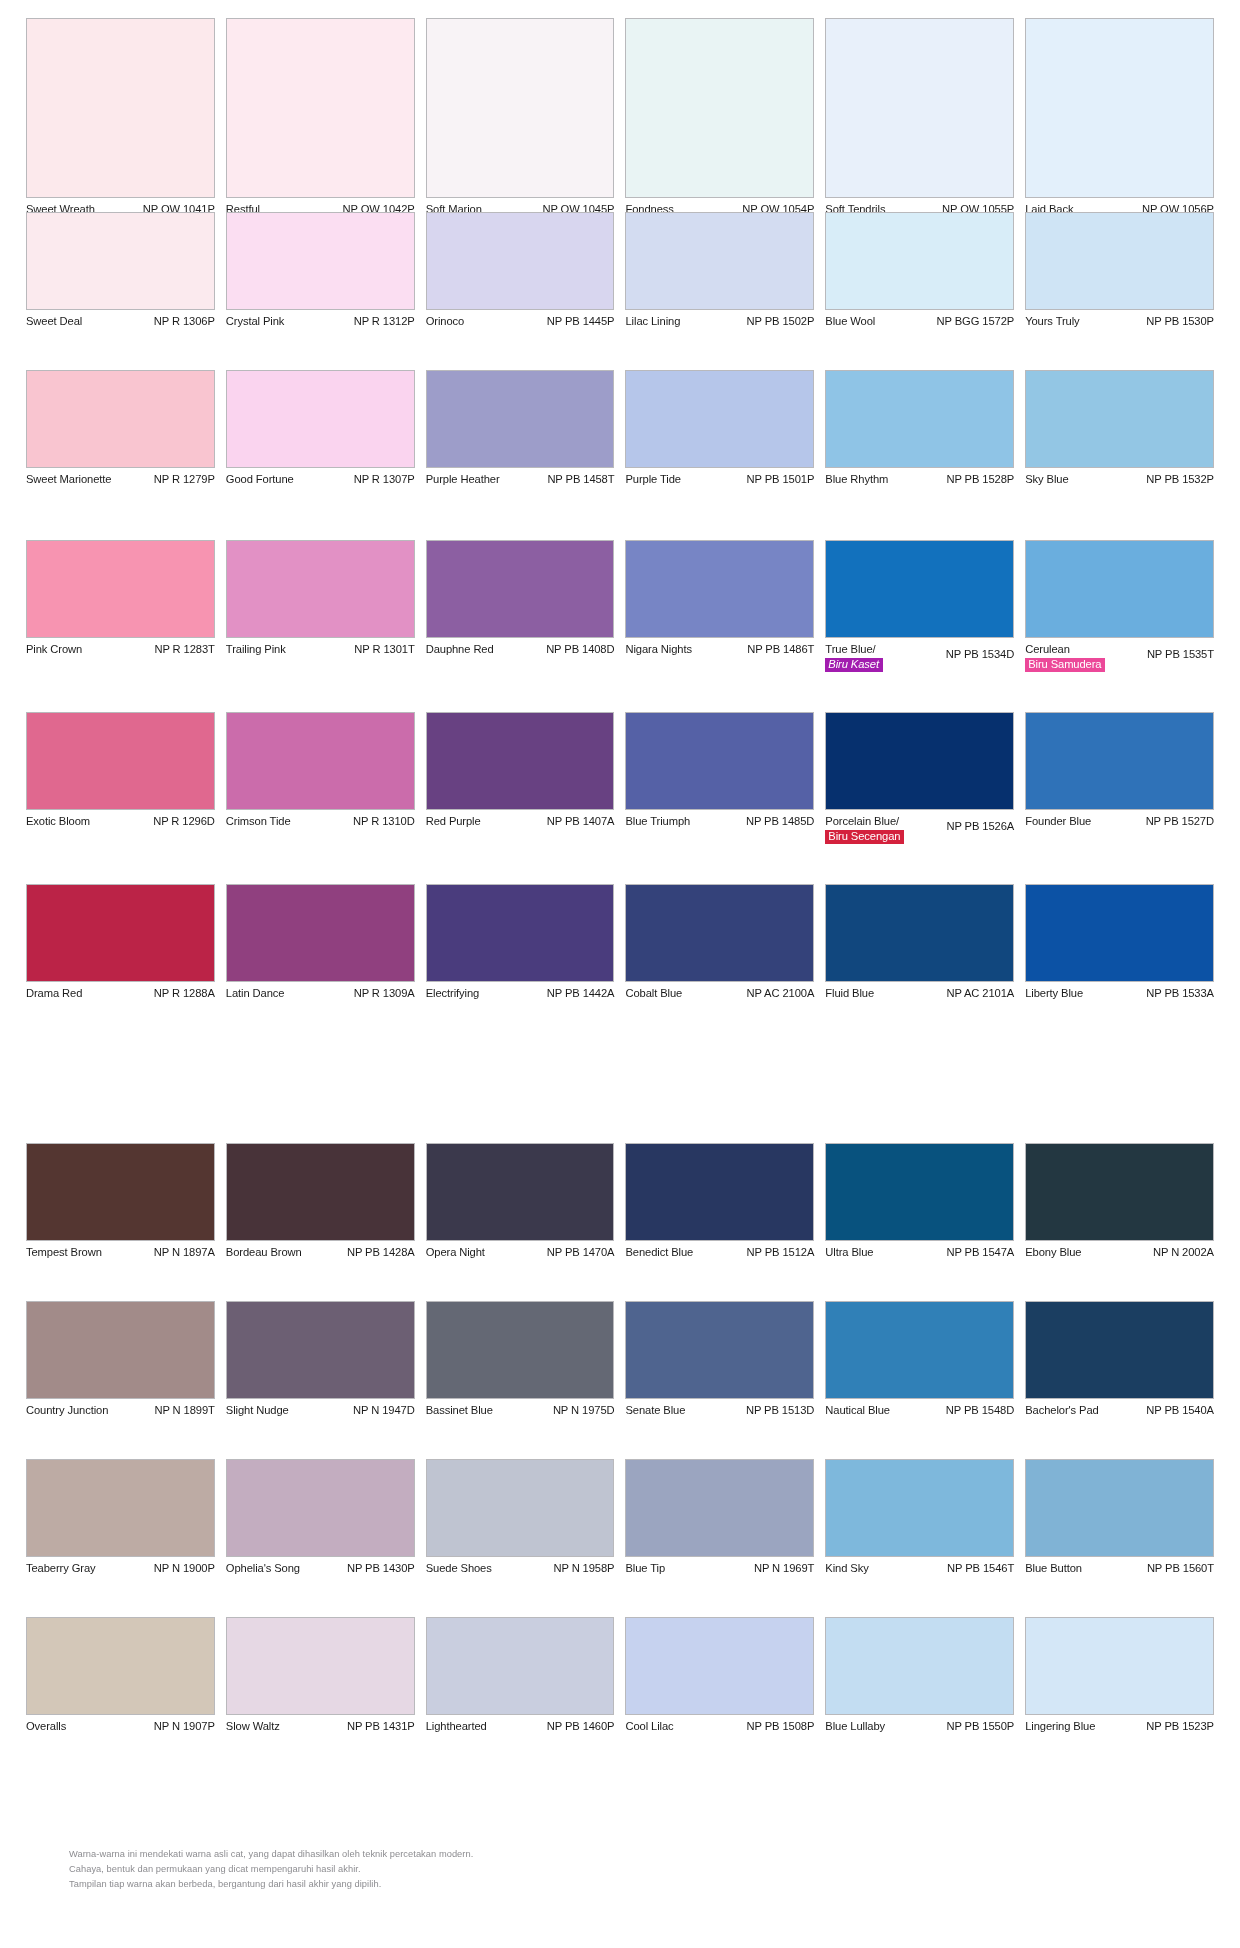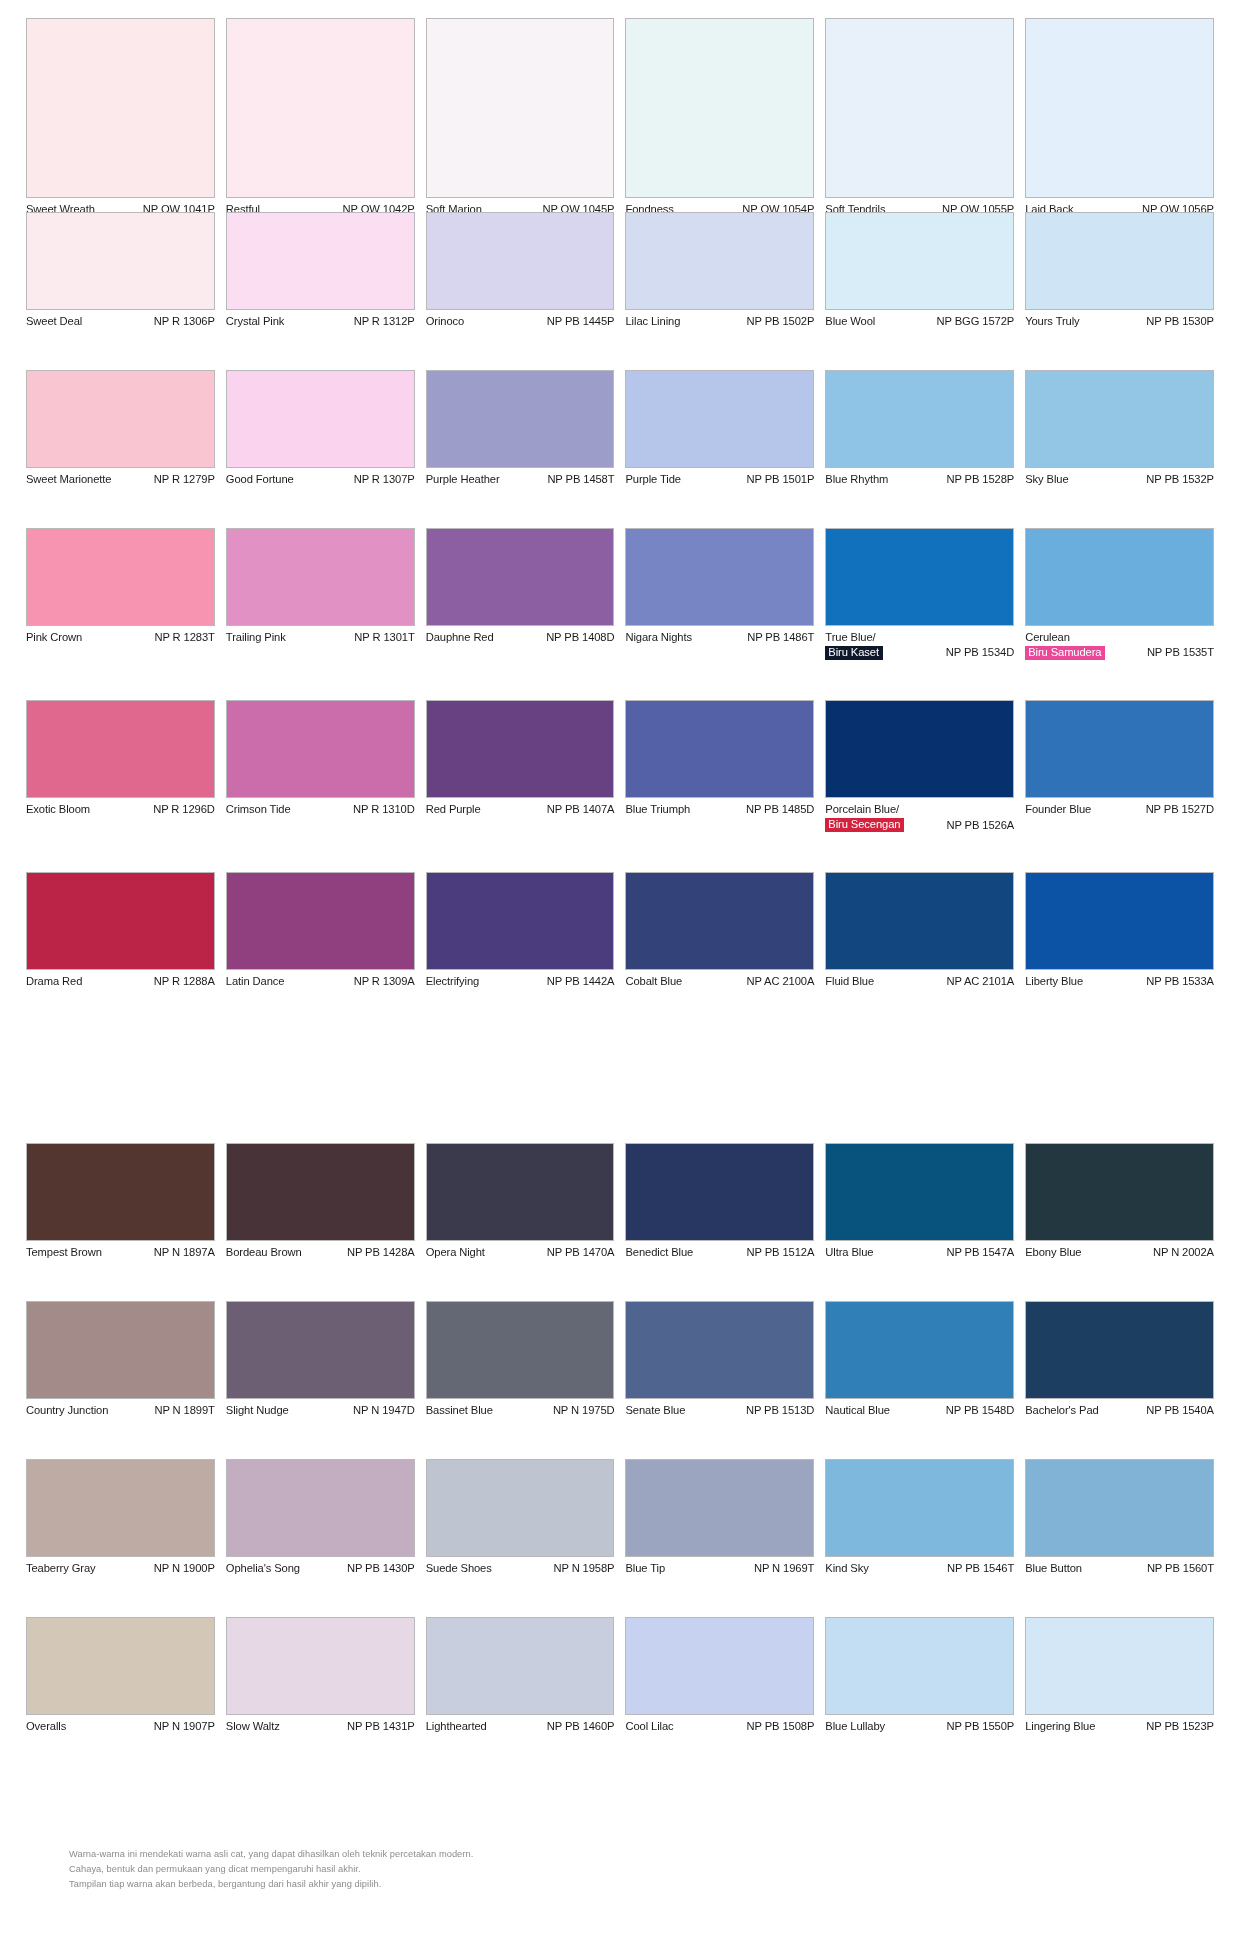--- a/index.html
+++ b/index.html
@@ -38,21 +38,21 @@
     padding-top: 5px;
     font-size: 11.2px;
     line-height: 1.22;
     color: #1b1b1b;
     letter-spacing: -0.1px;
     white-space: nowrap;
     min-height: 20px;
   }
   .caption .nm { text-align: left; padding-right: 4px; }
   .caption .cd { text-align: right; }
-  .caption.two-line { align-items: flex-end; }
+  .caption.two-line { align-items: flex-start; }
   .caption.two-line .cd { padding-top: 5px; }
   .nm-lines { display: flex; flex-direction: column; align-items: flex-start; }
   .nm-en { display: block; }
   .nm-id {
     display: inline-block;
     background: #d4213d;
     color: #ffffff;
     padding: 0px 4px 1px 3px;
     margin-top: 1px;
     font-size: 11.2px;
@@ -203,21 +203,21 @@
             </div>
           </div>
           <div class="cell">
             <div class="chip" title="Sky Blue NP PB 1532P" style="height: 98px; background: rgb(147, 198, 228);"></div>
             <div class="caption">
               <div class="nm">Sky Blue</div>
               <div class="cd">NP PB 1532P</div>
             </div>
           </div>
         </div>
-        <div class="grid-block" style="margin-top: 40px;">
+        <div class="grid-block" style="margin-top: 52px;">
           <div class="cell">
             <div class="chip" title="Pink Crown NP R 1283T" style="height: 98px; background: rgb(247, 148, 177);"></div>
             <div class="caption">
               <div class="nm">Pink Crown</div>
               <div class="cd">NP R 1283T</div>
             </div>
           </div>
           <div class="cell">
             <div class="chip" title="Trailing Pink NP R 1301T" style="height: 98px; background: rgb(226, 145, 197);"></div>
             <div class="caption">
@@ -238,21 +238,21 @@
               <div class="nm">Nigara Nights</div>
               <div class="cd">NP PB 1486T</div>
             </div>
           </div>
           <div class="cell">
             <div class="chip" title="True Blue NP PB 1534D" style="height: 98px; background: rgb(18, 113, 189);"></div>
             <div class="caption two-line">
               <div class="nm">
                 <span class="nm-lines">
                   <span class="nm-en">True Blue/</span>
-                  <span class="nm-id" style="background: #0f172a; color: rgb(255, 255, 255);">Biru Kaset</span>
+                  <span class="nm-id" style="background: #a21caf; color: rgb(255, 255, 255); font-style: italic;">Biru Kaset</span>
                 </span>
               </div>
               <div class="cd">NP PB 1534D</div>
             </div>
           </div>
           <div class="cell">
             <div class="chip" title="Cerulean NP PB 1535T" style="height: 98px; background: rgb(106, 174, 222);"></div>
             <div class="caption two-line">
               <div class="nm">
                 <span class="nm-lines">

